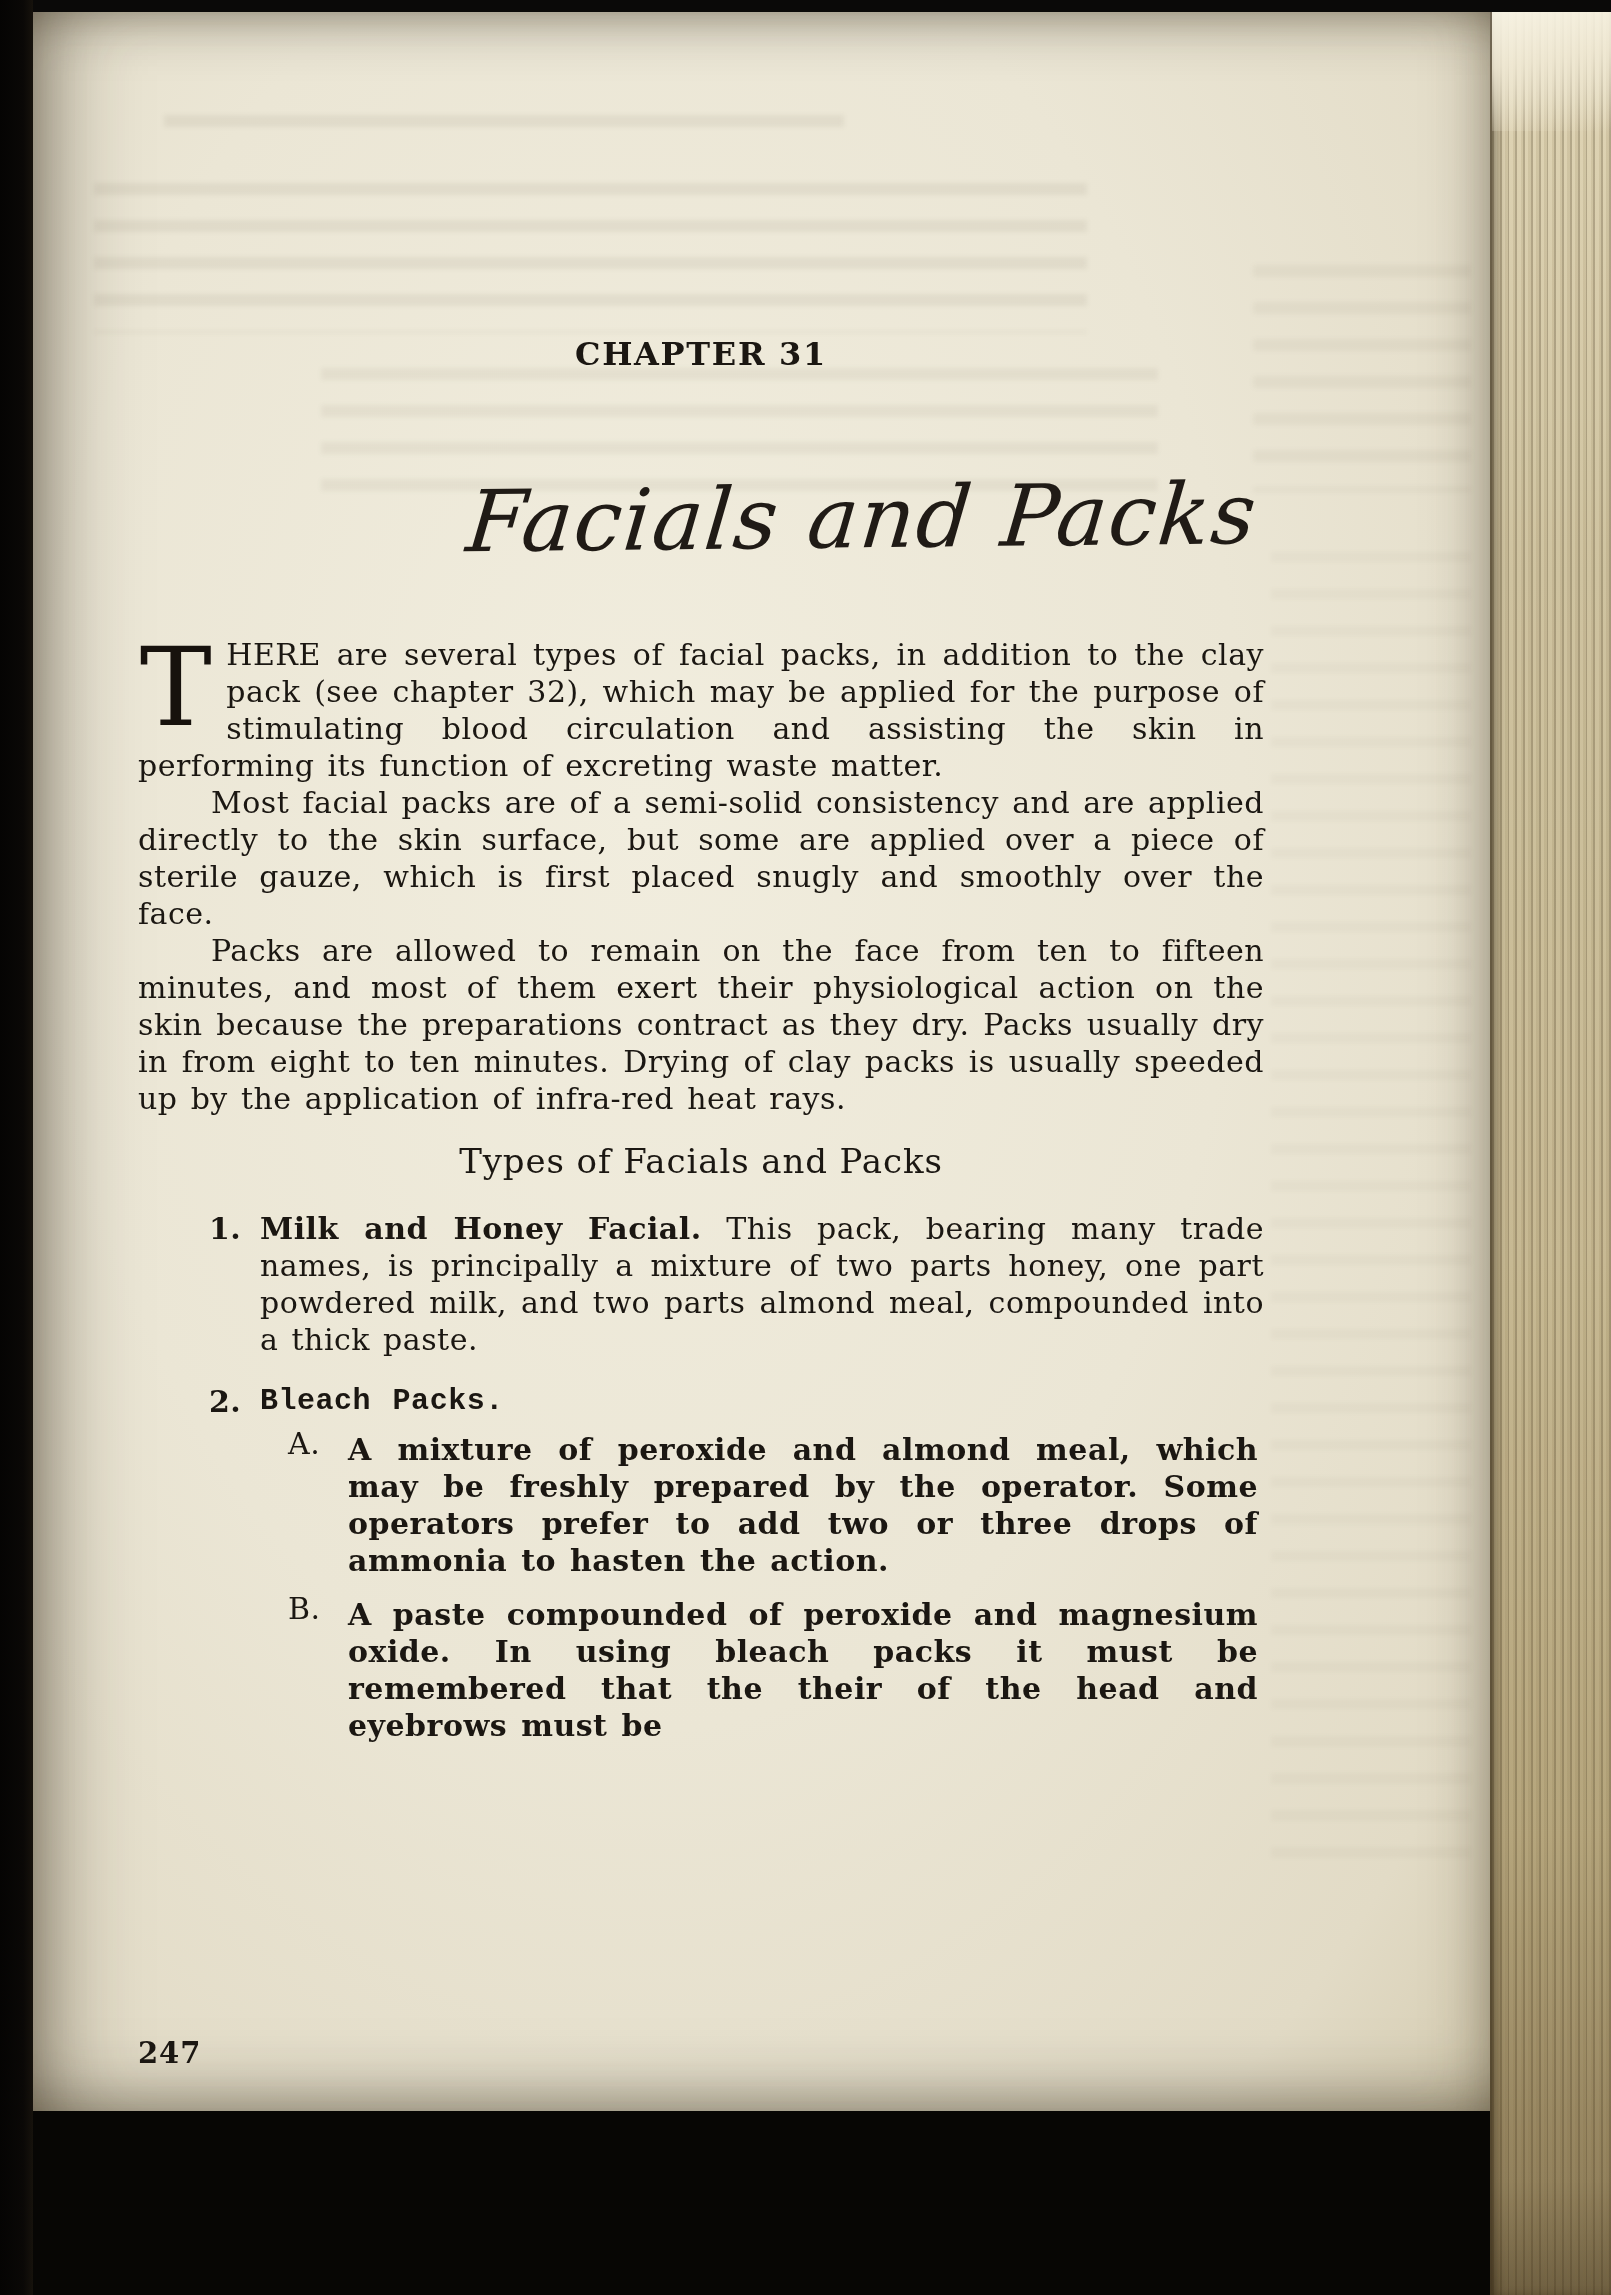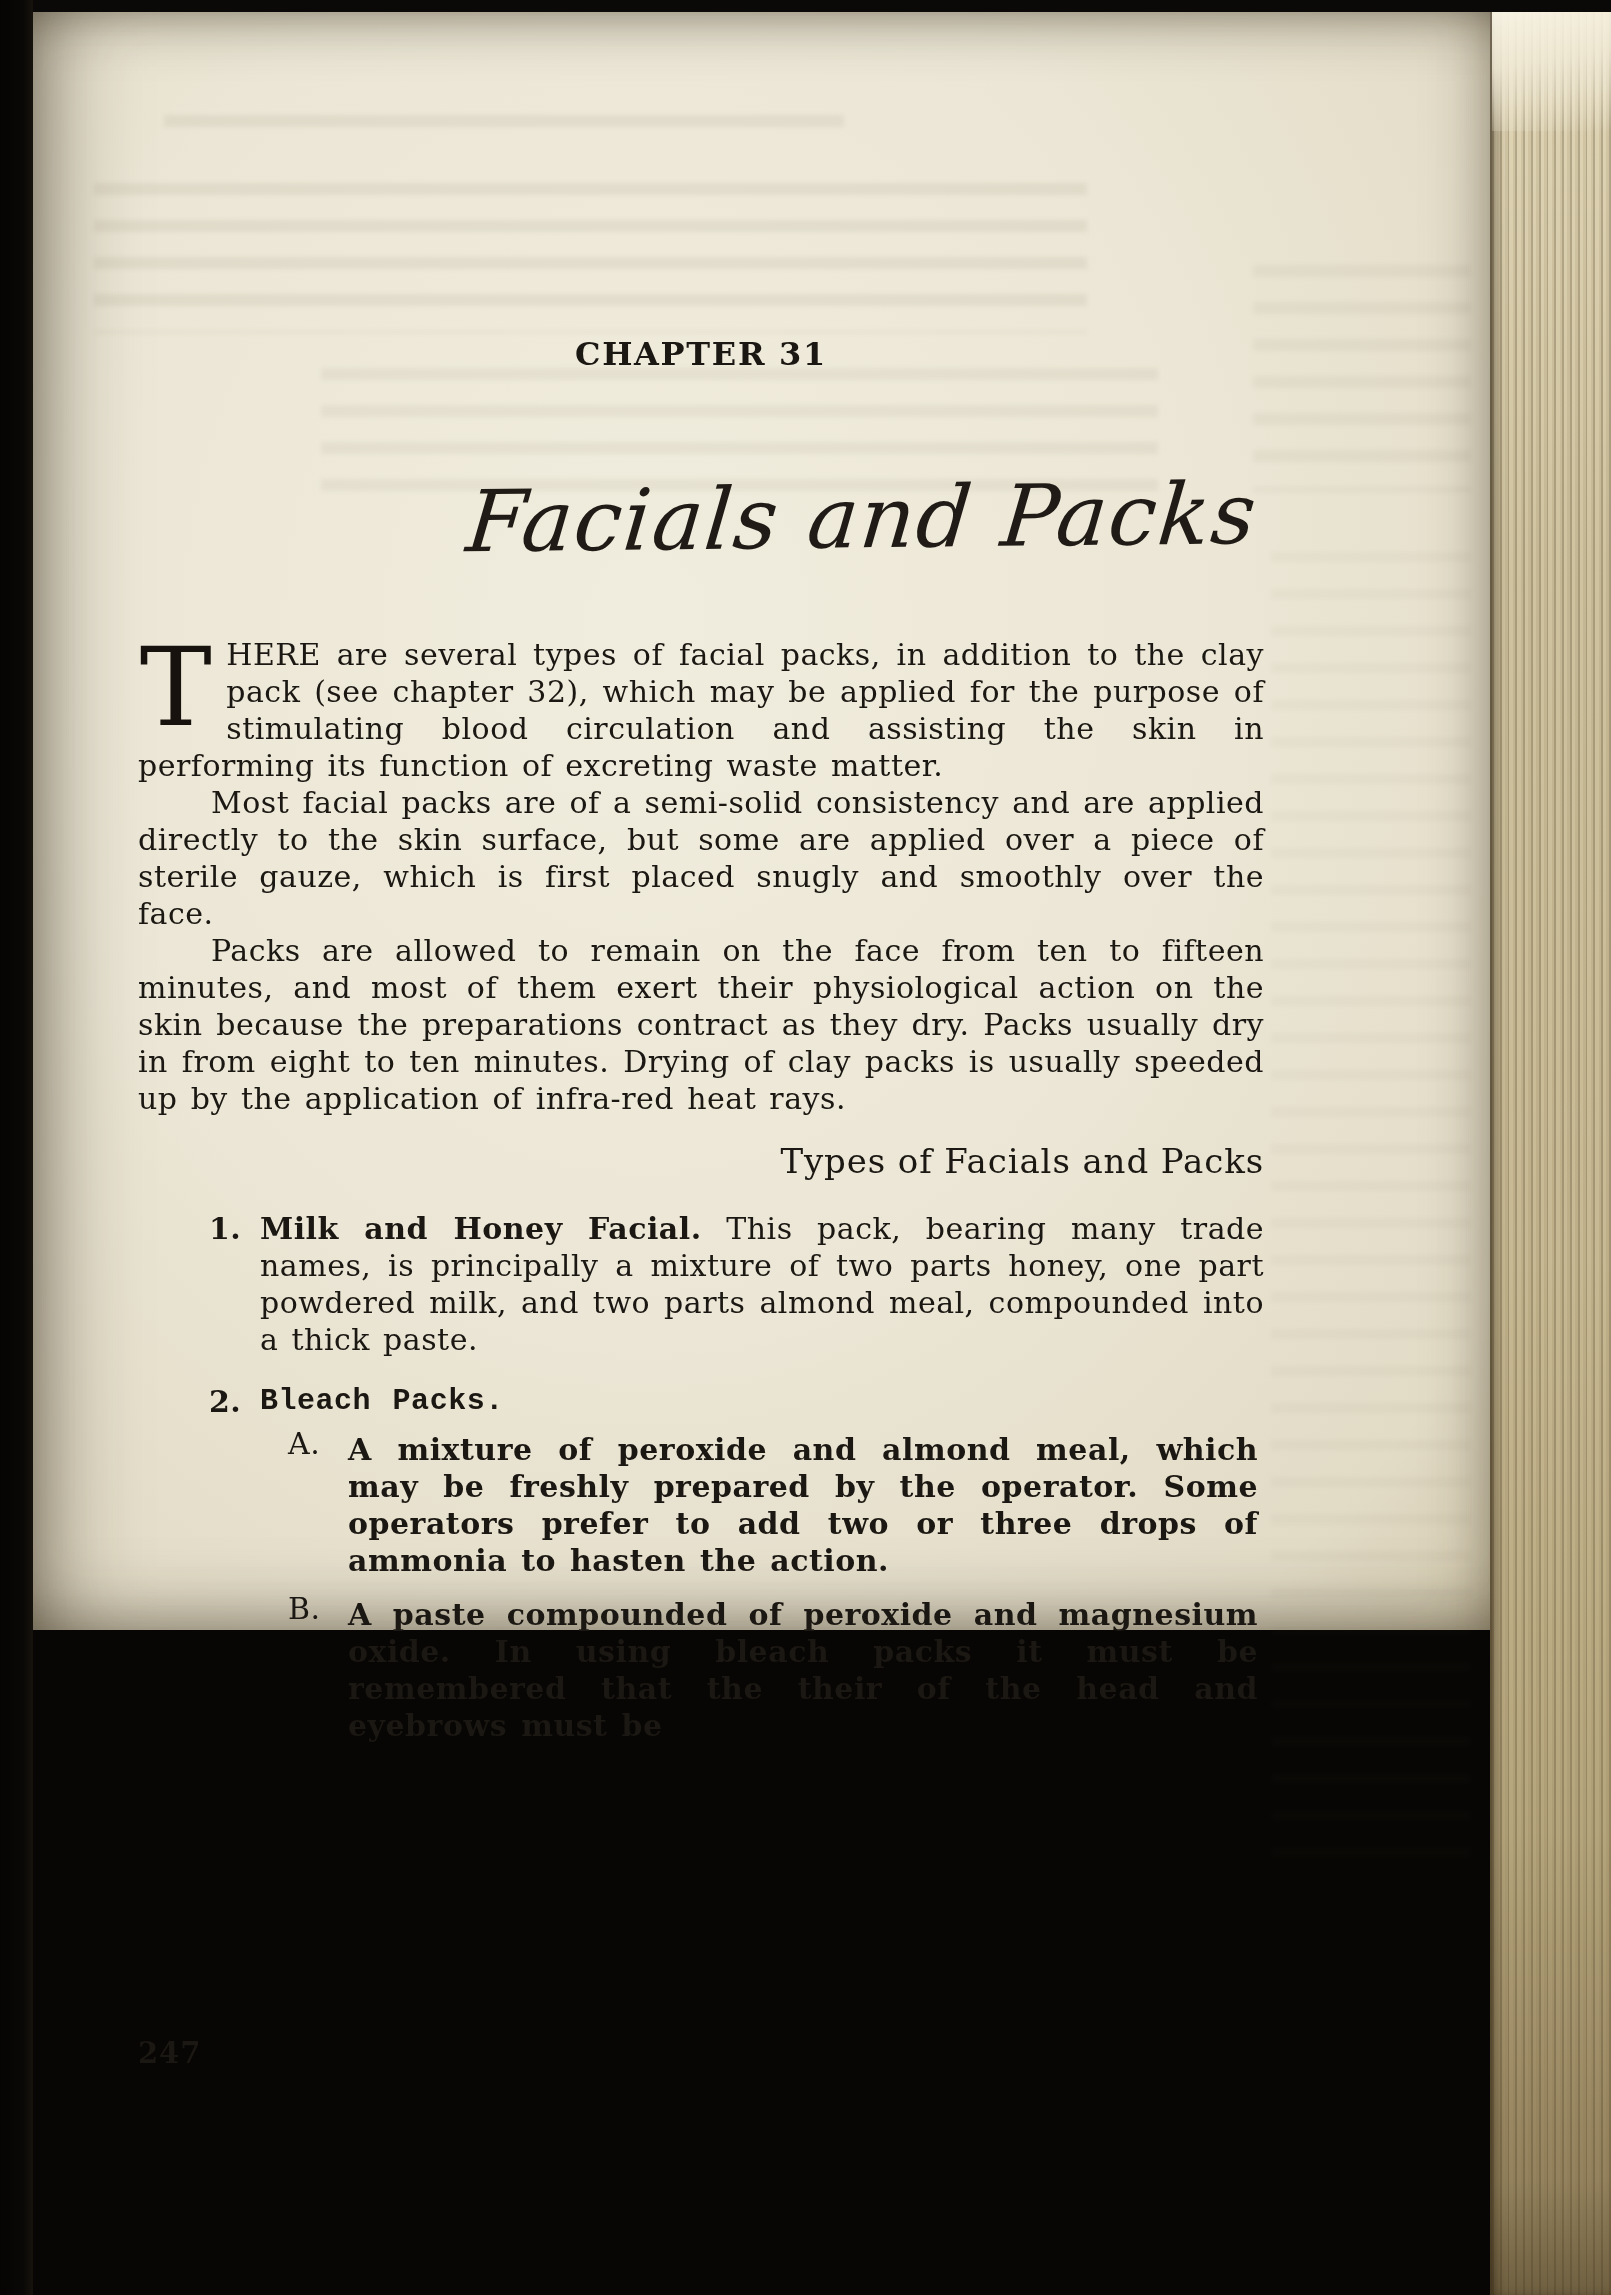--- a/index.html
+++ b/index.html
@@ -21,21 +21,21 @@
   }
   .edge-left {
     position: absolute; top: 0; left: 0;
     width: 33px; height: 100%;
     background: linear-gradient(90deg, #050403 0%, #0a0806 70%, #16120c 100%);
     z-index: 6;
   }
 
   .paper {
     position: absolute; left: 33px; top: 12.2px;
-    width: 1457px; height: 1618px;
+    width: 1457px; height: 2099px;
     background: radial-gradient(ellipse at 42% 38%, #f1edde 0%, #ebe6d5 50%, #e2dbc6 85%, #d5ccb1 100%);
     box-shadow:
       inset 61px 0 96px -52px rgba(45,35,18,.55),
       inset 0 35px 61px -39px rgba(45,35,18,.5),
       inset -39px 0 70px -44px rgba(70,58,32,.4),
       inset 0 -39px 78px -39px rgba(40,32,16,.5);
     padding-left: 16px;
   }
 
   
@@ -99,21 +99,21 @@
     line-height: 85px;
     padding: 8.7px 14px 0 1.7px;
     font-weight: 400;
     color: #17120d;
   }
 
   .section {
     margin: 26px 0 30px;
     font-size: 34px;
     font-weight: 400;
-    text-align: right;
+    text-align: center;
     letter-spacing: 0.9px;
   }
 
   .list-item { display: flex; margin-top: 24.4px; }
   .list-item .num {
     flex: none; width: 51px; margin-left: 71px;
     font-weight: 700;
     word-spacing: 3.1px; letter-spacing: 0.5px;
   }
   .li-body {

